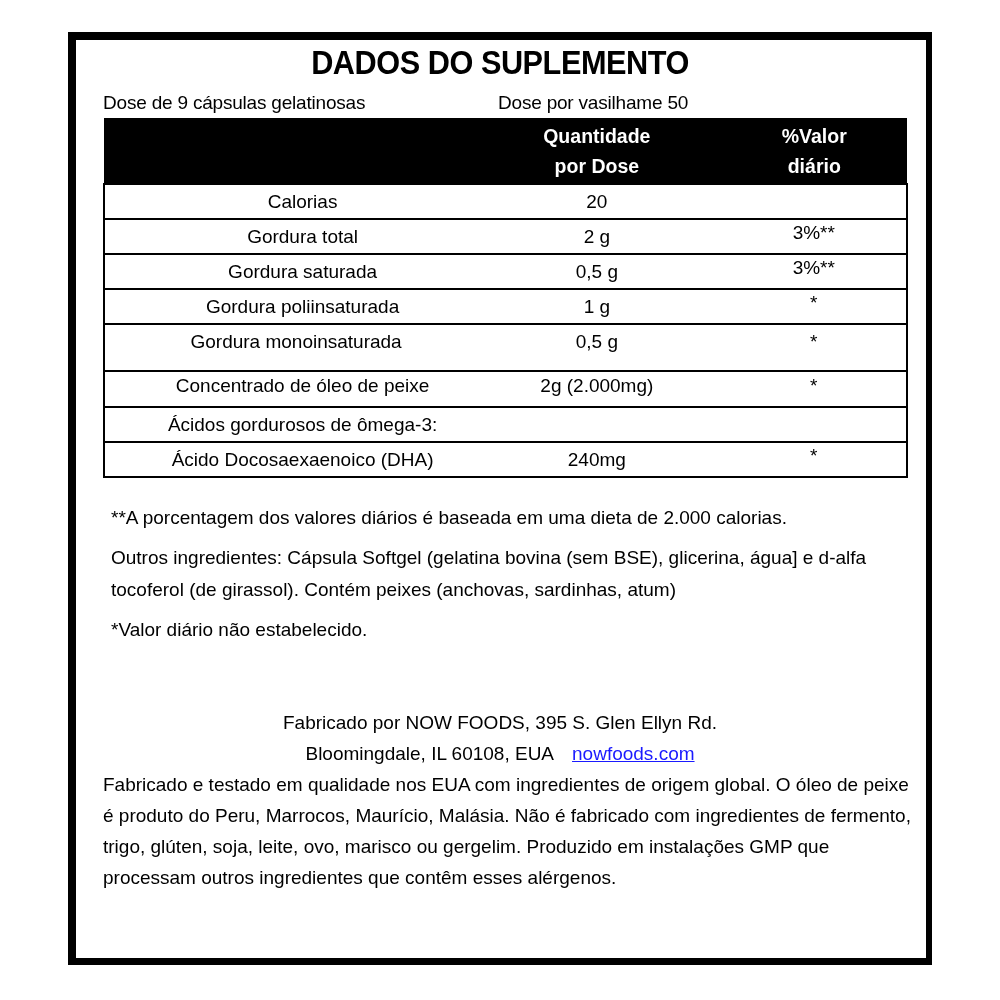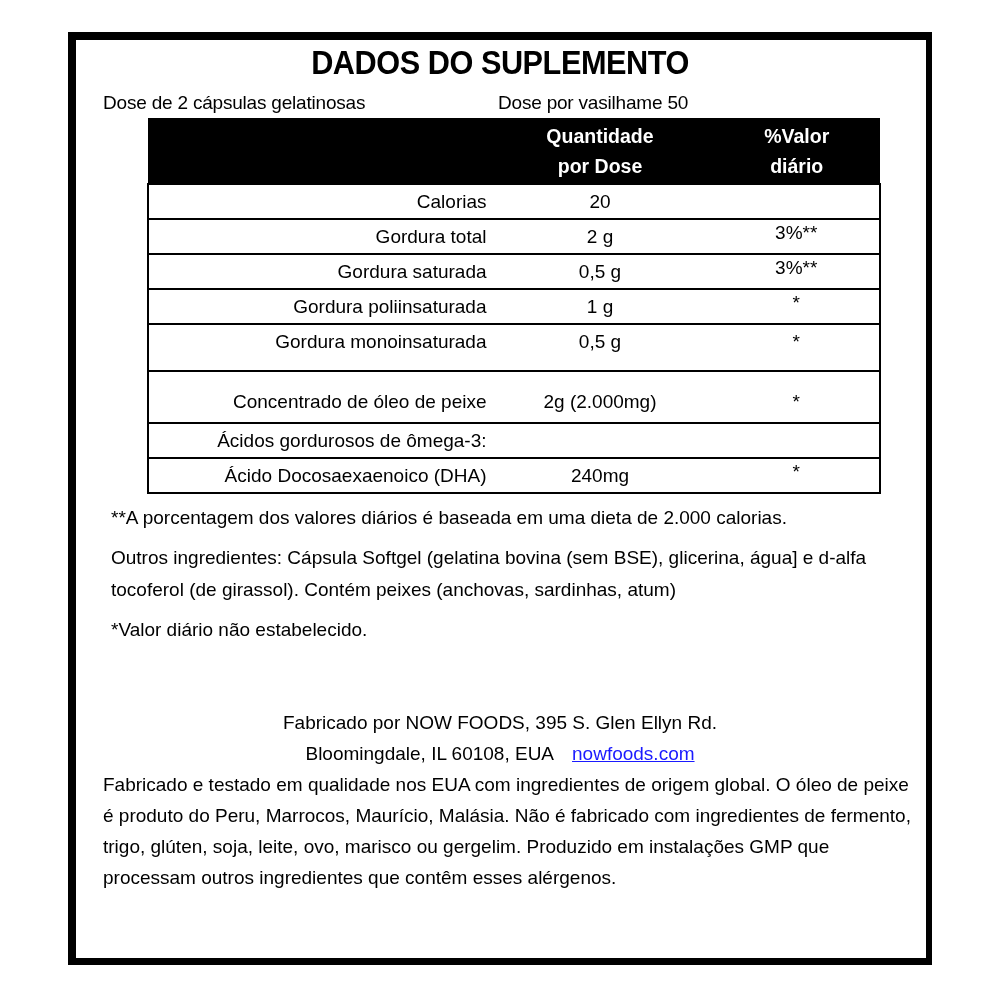--- a/index.html
+++ b/index.html
@@ -45,24 +45,23 @@
       font-size: 19px;
       letter-spacing: -0.2px;
     }
     .serving.size { left: 103px; }
     .serving.per { left: 498px; }
 
     .facts-table {
       position: absolute;
       left: 103px;
       top: 118px;
-      width: 734px;
+      width: 805px;
       border-collapse: collapse;
       font-size: 19px;
-      margin-left: 44px;
     }
     .facts-table th {
       background: #000;
       color: #fff;
       font-weight: bold;
       font-size: 19.5px;
       line-height: 30px;
       padding: 3px 0 2px 0;
       text-align: center;
       vertical-align: middle;
@@ -71,39 +70,39 @@
       border-top: 2px solid #000;
       border-bottom: 2px solid #000;
       height: 31px;
       padding: 0;
       vertical-align: middle;
       line-height: 22px;
     }
     .facts-table tr td:first-child {
       border-left: 2px solid #000;
       padding-left: 28px;
-      text-align: right;
+      text-align: center;
       width: 340px;
     }
     .facts-table tr td:last-child {
       border-right: 2px solid #000;
       text-align: center;
       width: 185px;
     }
     .facts-table td.amt {
       text-align: center;
       width: 250px;
     }
     .facts-table tr.tall td {
       height: 39px;
       vertical-align: top;
       padding-top: 6px;
     }
     .facts-table tr.tall td:first-child { padding-top: 6px; padding-left: 15px; }
-    .facts-table tr.conc td { padding-top: 19px; vertical-align: top; }
+    .facts-table tr.conc td { padding-top: 3px; vertical-align: top; }
     .facts-table td.dv { vertical-align: top; padding-top: 2px; }
 
     .notes {
       position: absolute;
       left: 103px;
       top: 494px;
       width: 800px;
       font-size: 19px;
       line-height: 32px;
     }
@@ -135,21 +134,21 @@
     }
     .origin p { margin: 0; }
   </style>
 </head>
 <body>
 
 <div class="frame"></div>
 
 <div class="title">DADOS DO SUPLEMENTO</div>
 
-<div class="serving size">Dose de 2 cápsulas gelatinosas</div>
+<div class="serving size">Dose de 9 cápsulas gelatinosas</div>
 <div class="serving per">Dose por vasilhame 50</div>
 
 <table class="facts-table">
   <thead>
     <tr>
       <th></th>
       <th>
         <div>Quantidade</div>
         <div>por Dose</div>
       </th>

